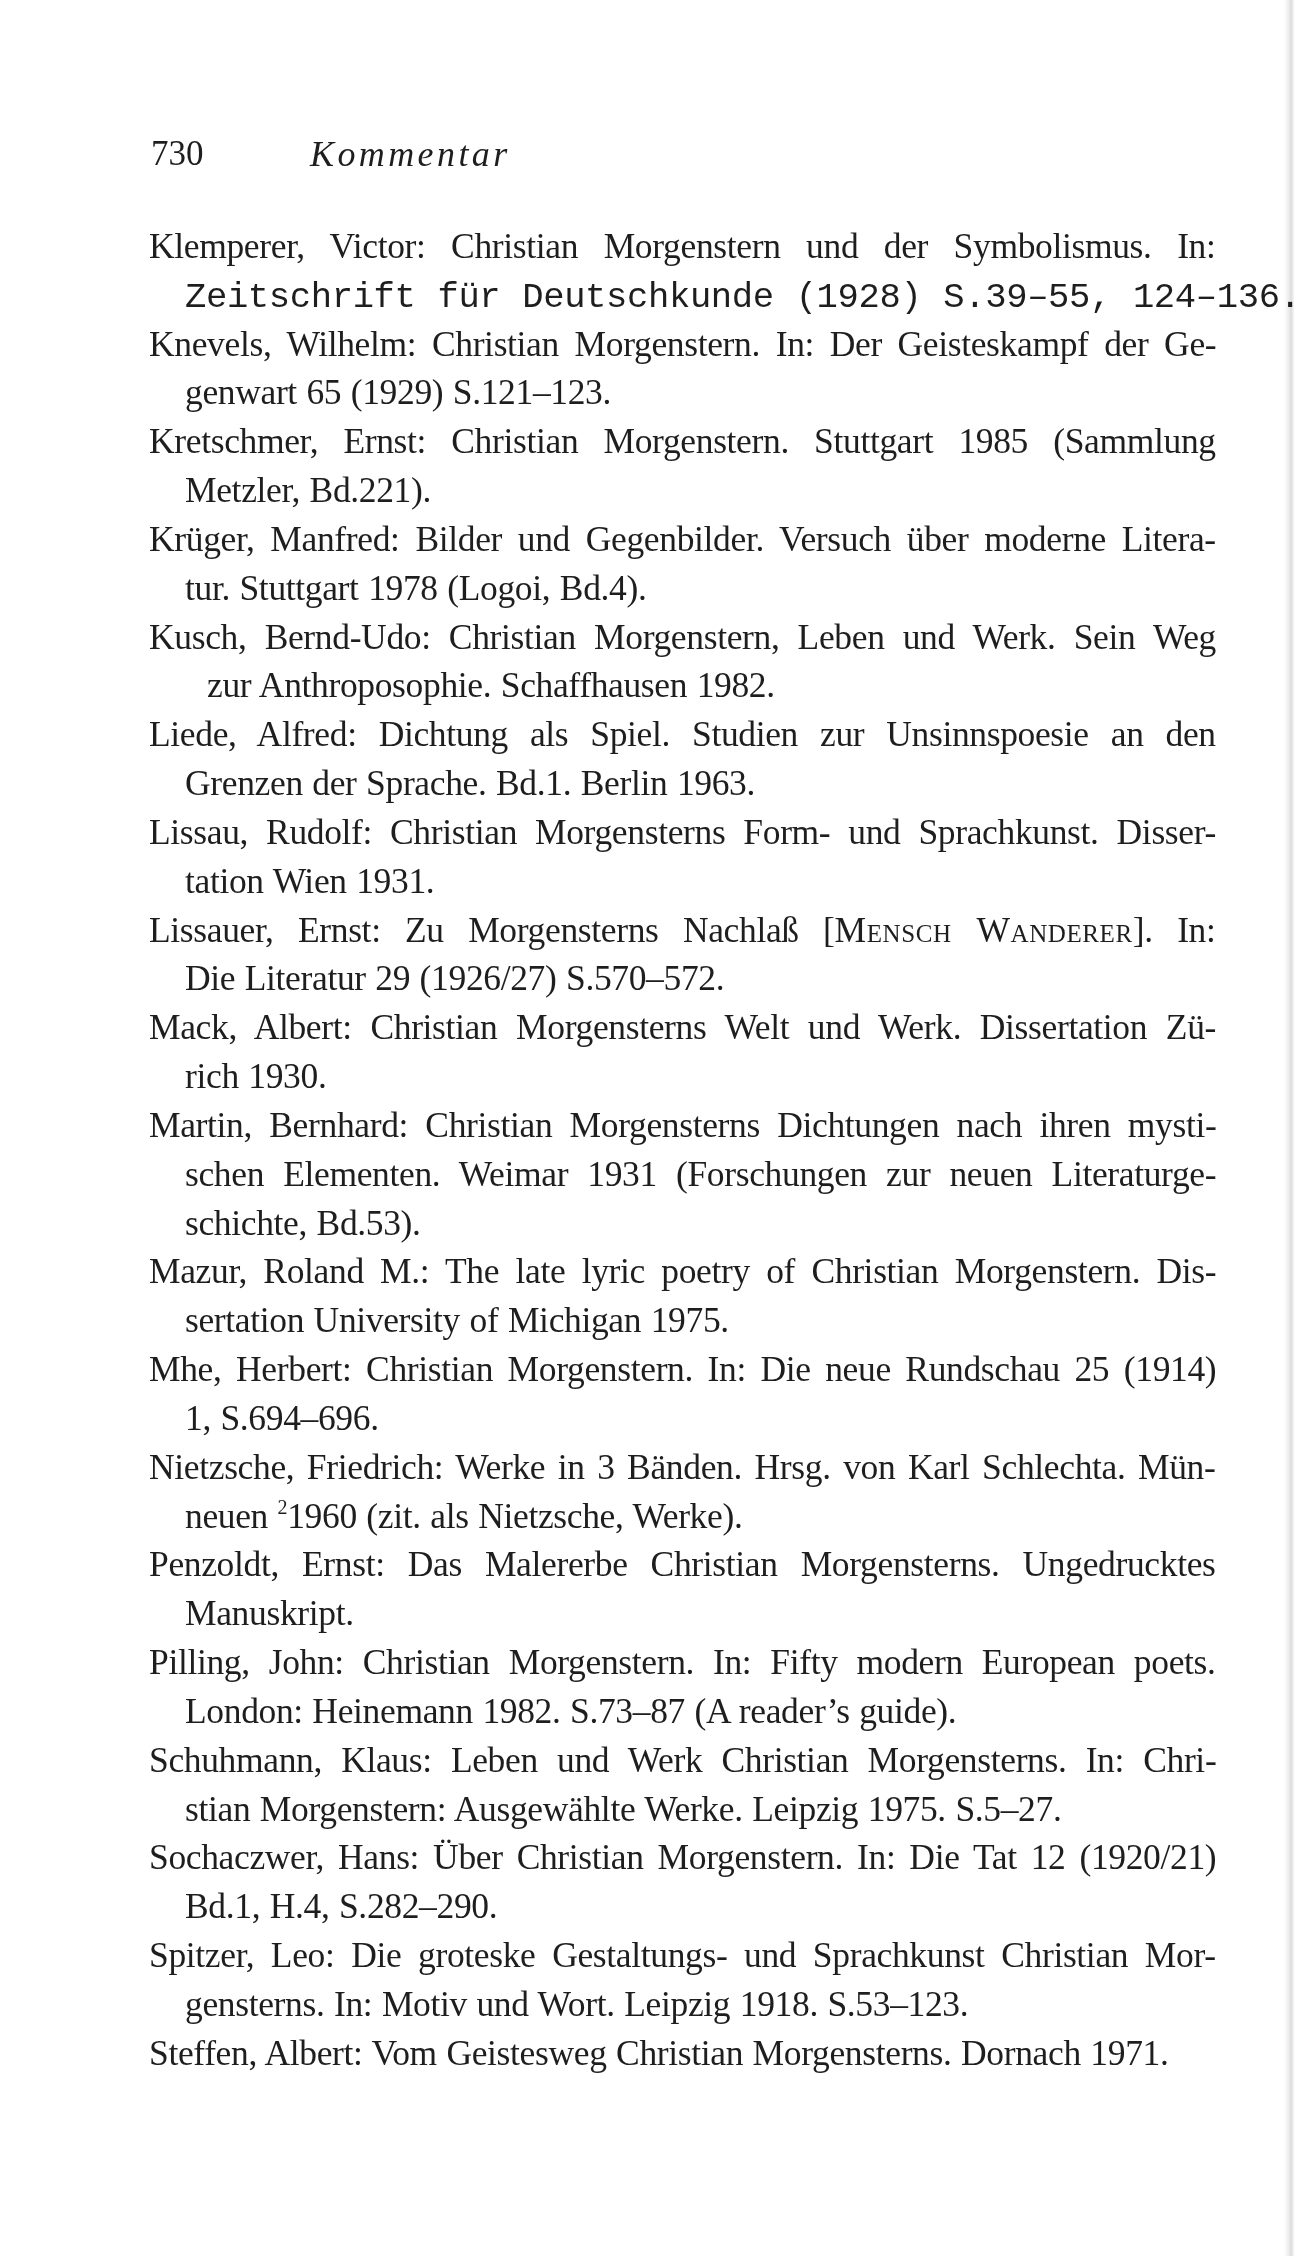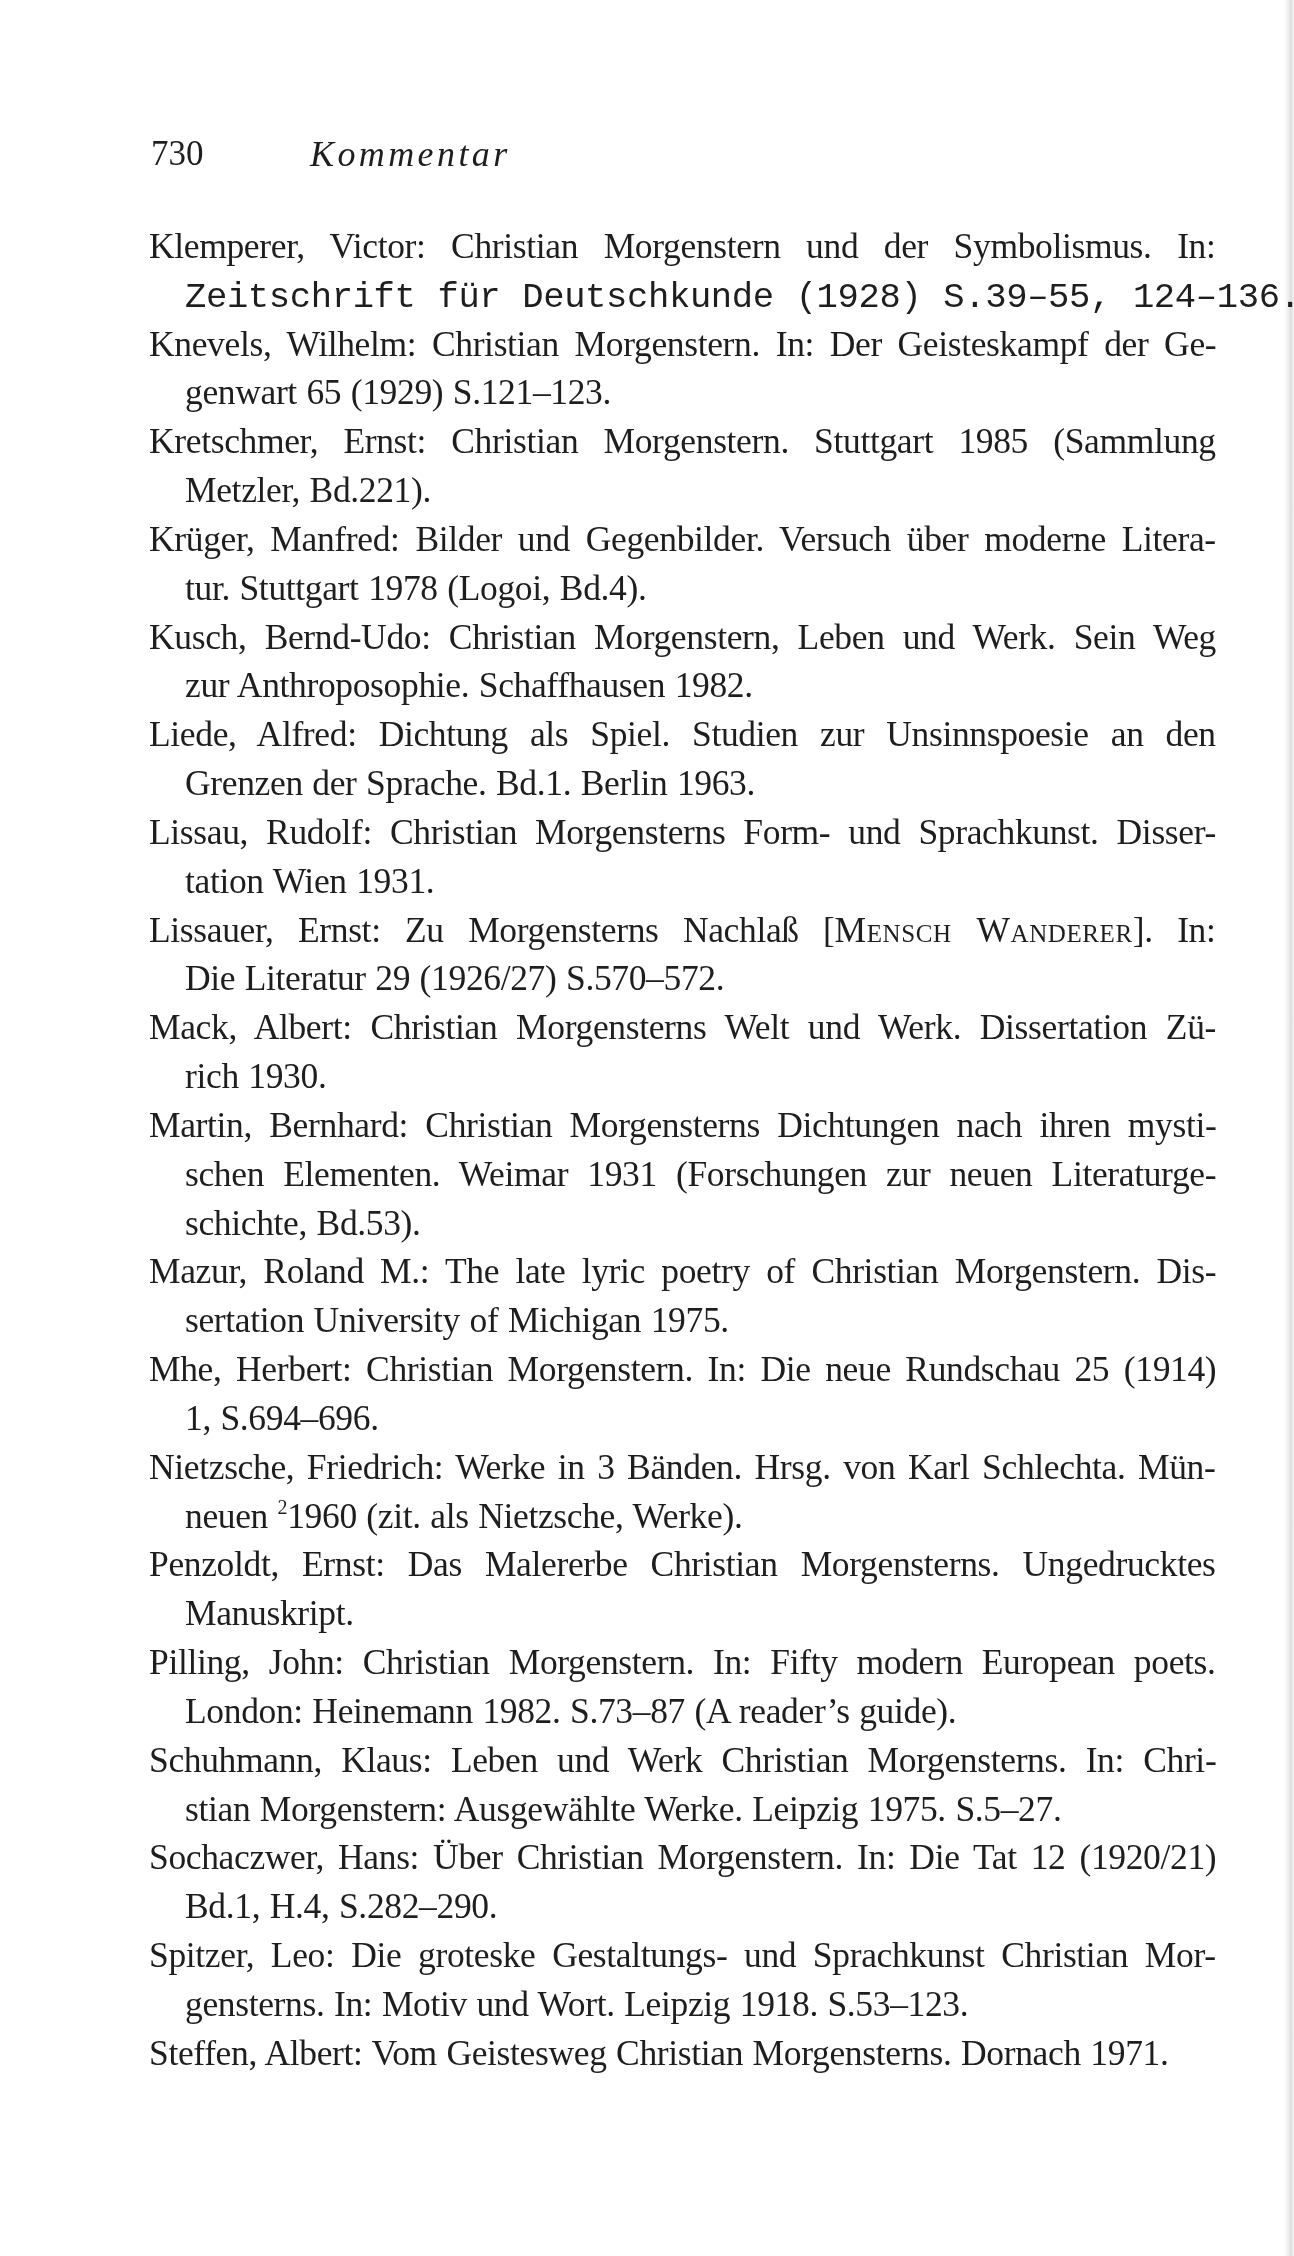--- a/index.html
+++ b/index.html
@@ -113,21 +113,21 @@
     <span class="line cont last"><span style="white-space: nowrap; display: inline-block;">Metzler, Bd.221).</span></span>
   </div>
 
   <div class="entry">
     <span class="line"><span style="white-space: nowrap; display: inline-block; word-spacing: 7.25px;">Krüger, Manfred: Bilder und Gegenbilder. Versuch über moderne Litera-</span></span>
     <span class="line cont last"><span style="white-space: nowrap; display: inline-block;">tur. Stuttgart 1978 (Logoi, Bd.4).</span></span>
   </div>
 
   <div class="entry">
     <span class="line"><span style="white-space: nowrap; display: inline-block; word-spacing: 9.625px;">Kusch, Bernd-Udo: Christian Morgenstern, Leben und Werk. Sein Weg</span></span>
-    <span class="line cont last"><span style="white-space: nowrap; display: inline-block;">zur Anthroposophie. Schaffhausen 1982.</span></span>
+    <span class="line cont last"><span style="white-space: nowrap; display: inline-block; margin-left: 22px;">zur Anthroposophie. Schaffhausen 1982.</span></span>
   </div>
 
   <div class="entry">
     <span class="line"><span style="white-space: nowrap; display: inline-block; word-spacing: 13.4444px;">Liede, Alfred: Dichtung als Spiel. Studien zur Unsinnspoesie an den</span></span>
     <span class="line cont last"><span style="white-space: nowrap; display: inline-block;">Grenzen der Sprache. Bd.1. Berlin 1963.</span></span>
   </div>
 
   <div class="entry">
     <span class="line"><span style="white-space: nowrap; display: inline-block; word-spacing: 9.42857px;">Lissau, Rudolf: Christian Morgensterns Form- und Sprachkunst. Disser-</span></span>
     <span class="line cont last"><span style="white-space: nowrap; display: inline-block;">tation Wien 1931.</span></span>

